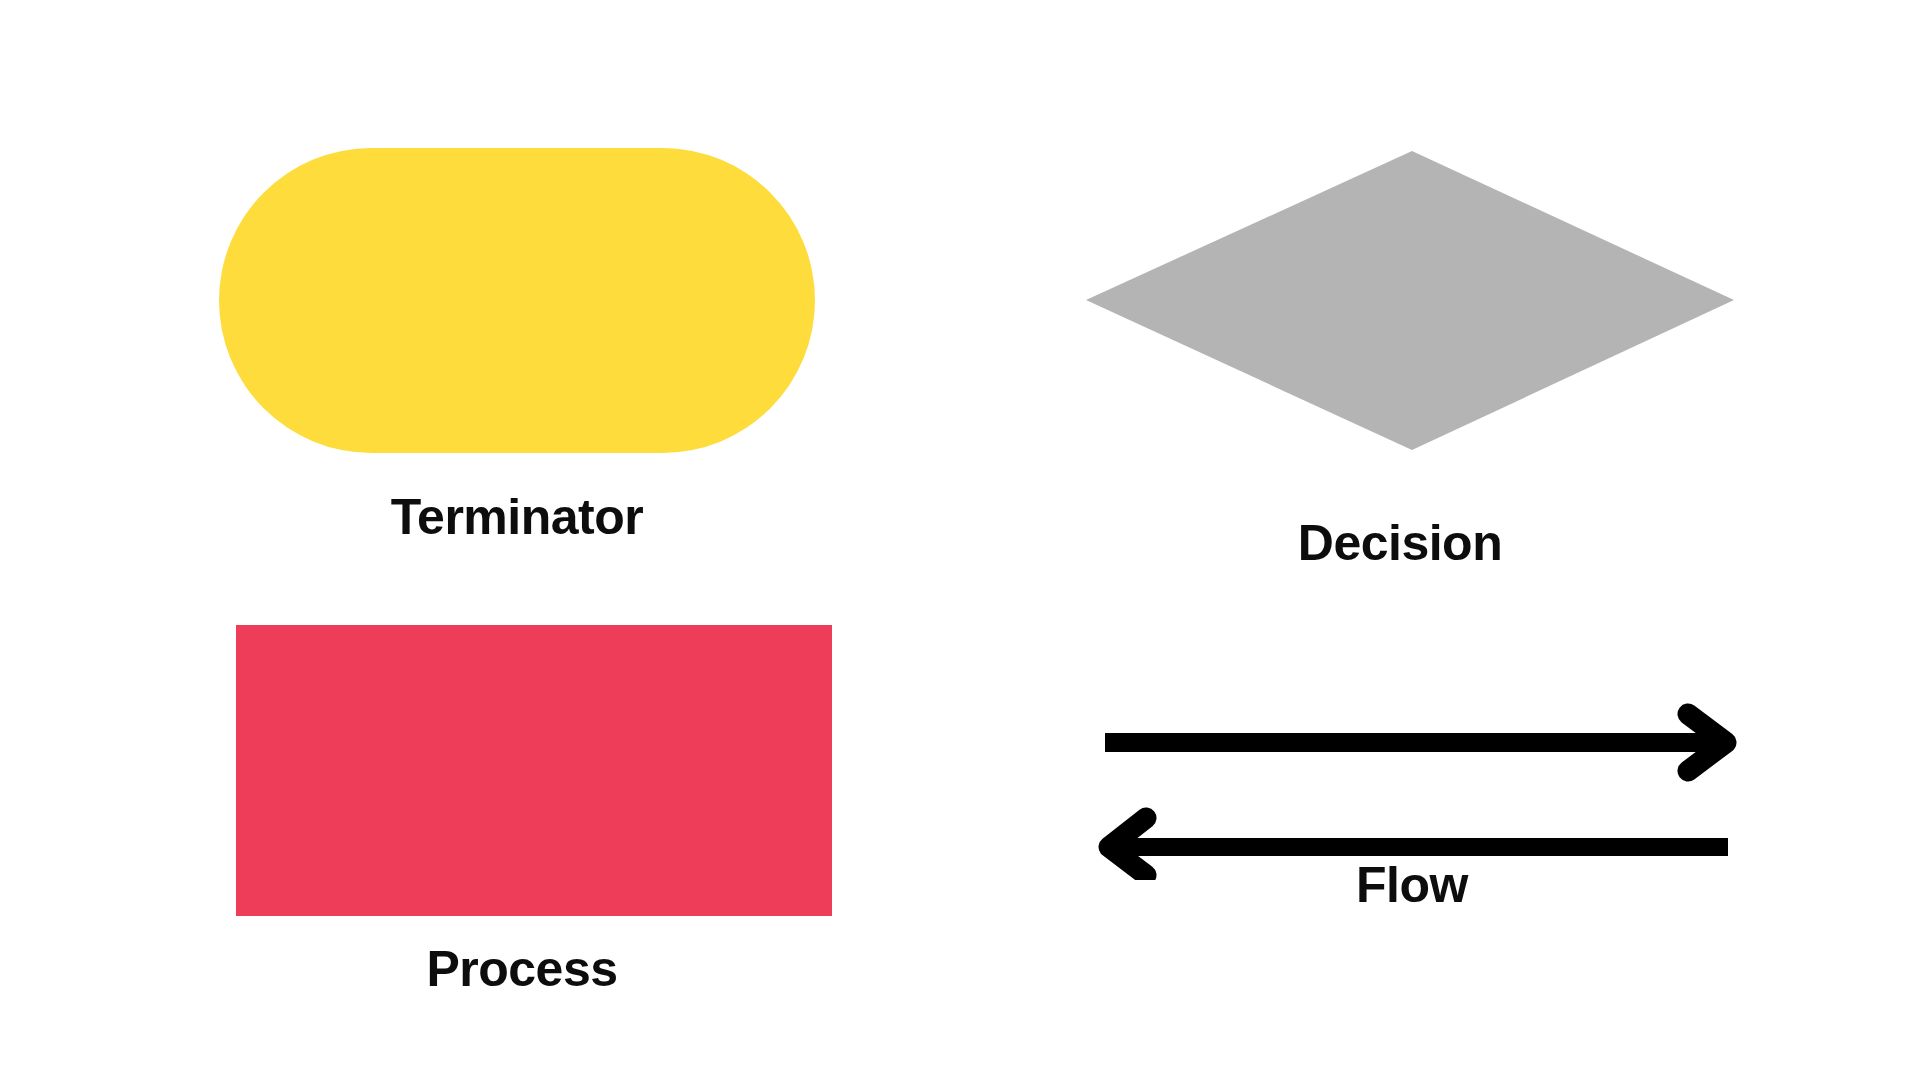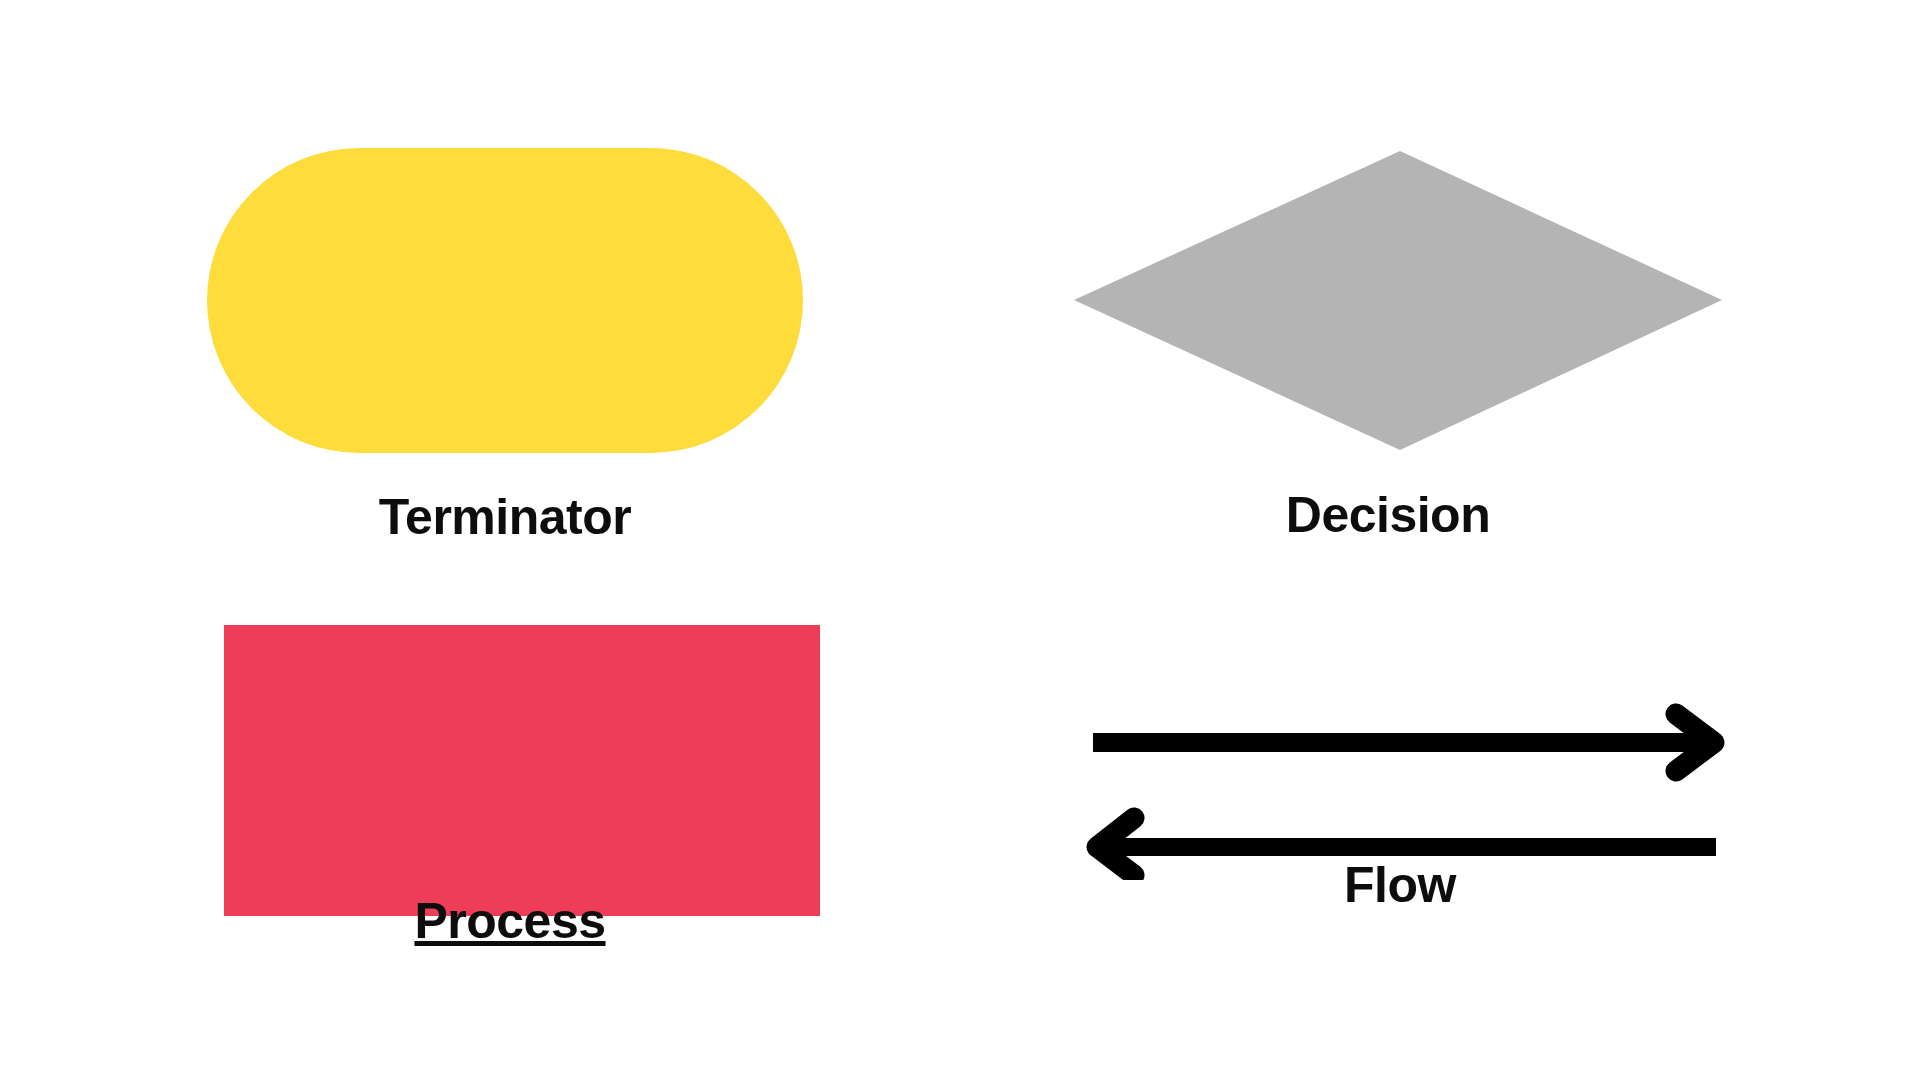--- a/index.html
+++ b/index.html
@@ -11,20 +11,21 @@
     width: 1920px;
     height: 1080px;
     overflow: hidden;
     font-family: "Liberation Sans", sans-serif;
   }
   #canvas {
     position: relative;
     width: 1768px;
     height: 1080px;
     background: #ffffff;
+    margin-left: 12px;
   }
   .legend-item {
     position: absolute;
   }
   .shape-label {
     position: absolute;
     text-align: center;
     font-family: "Liberation Sans", sans-serif;
     font-weight: bold;
     font-size: 50px;
@@ -55,38 +56,37 @@
   .decision-shape {
     position: absolute;
     left: 1074px;
     top: 151px;
     width: 648px;
     height: 299px;
   }
   .decision-shape svg { display: block; }
   #decision-label {
     left: 1088px;
-    top: 490px;
+    top: 518px;
     width: 600px;
   }
 
   
   #process-item { left: 0; top: 0; }
   .process-shape {
     position: absolute;
     left: 224px;
     top: 625px;
     width: 596px;
     height: 291px;
   }
   #process-label {
     left: 212px;
-    top: 896px;
+    top: 944px;
     width: 596px;
-    text-decoration: underline;
   }
 
   
   #flow-item { left: 0; top: 0; }
   .flow-shape {
     position: absolute;
     left: 1080px;
     top: 700px;
     width: 660px;
     height: 180px;

